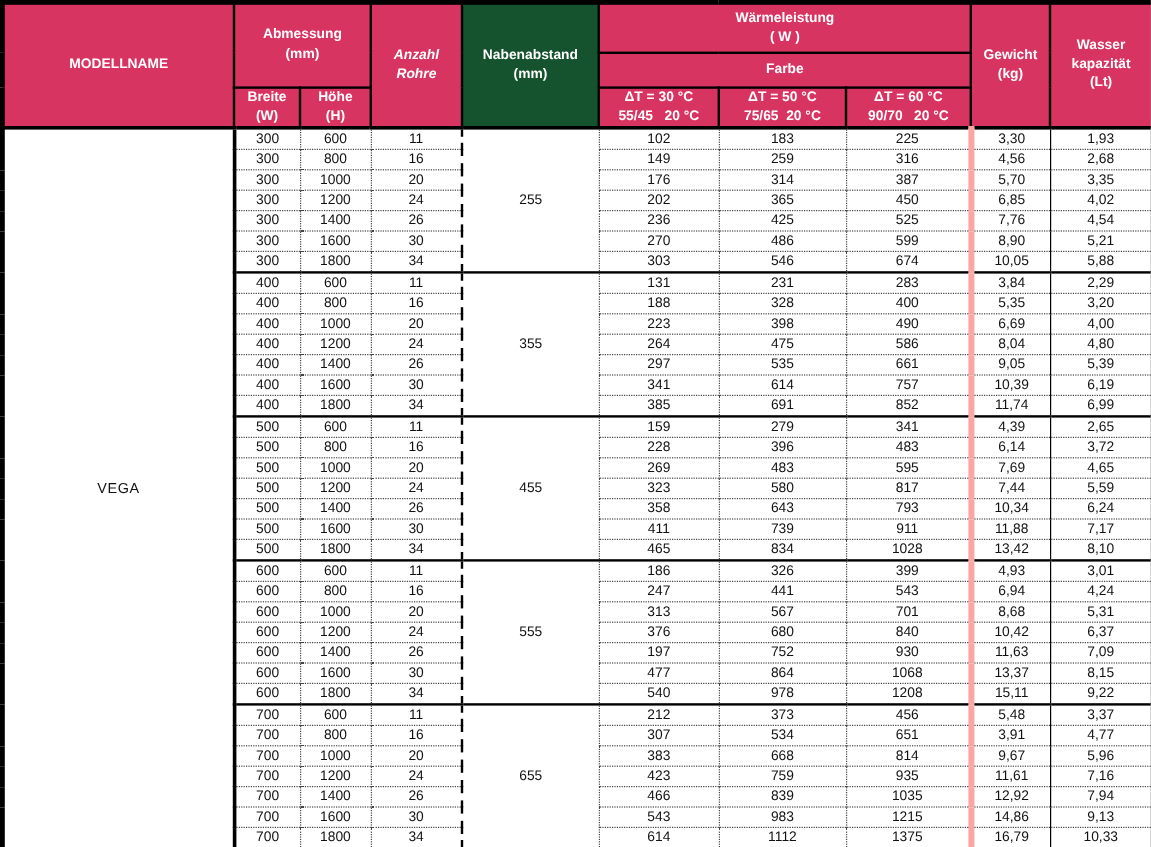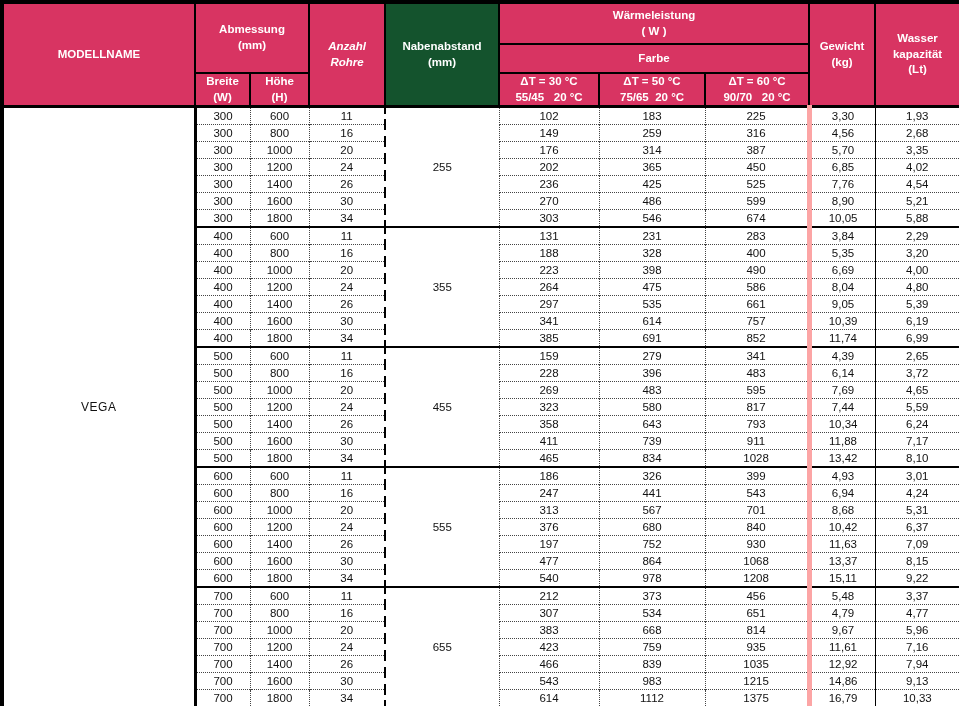--- a/index.html
+++ b/index.html
@@ -410,21 +410,21 @@
           <td class="c-gewicht">5,48</td>
           <td class="c-wasser">3,37</td>
         </tr>
         <tr>
           <td class="c-breite">700</td>
           <td class="c-hoehe">800</td>
           <td class="c-rohre">16</td>
           <td class="c-dt30">307</td>
           <td class="c-dt50">534</td>
           <td class="c-dt60">651</td>
-          <td class="c-gewicht">4,79</td>
+          <td class="c-gewicht">3,91</td>
           <td class="c-wasser">4,77</td>
         </tr>
         <tr>
           <td class="c-breite">700</td>
           <td class="c-hoehe">1000</td>
           <td class="c-rohre">20</td>
           <td class="c-dt30">383</td>
           <td class="c-dt50">668</td>
           <td class="c-dt60">814</td>
           <td class="c-gewicht">9,67</td>

